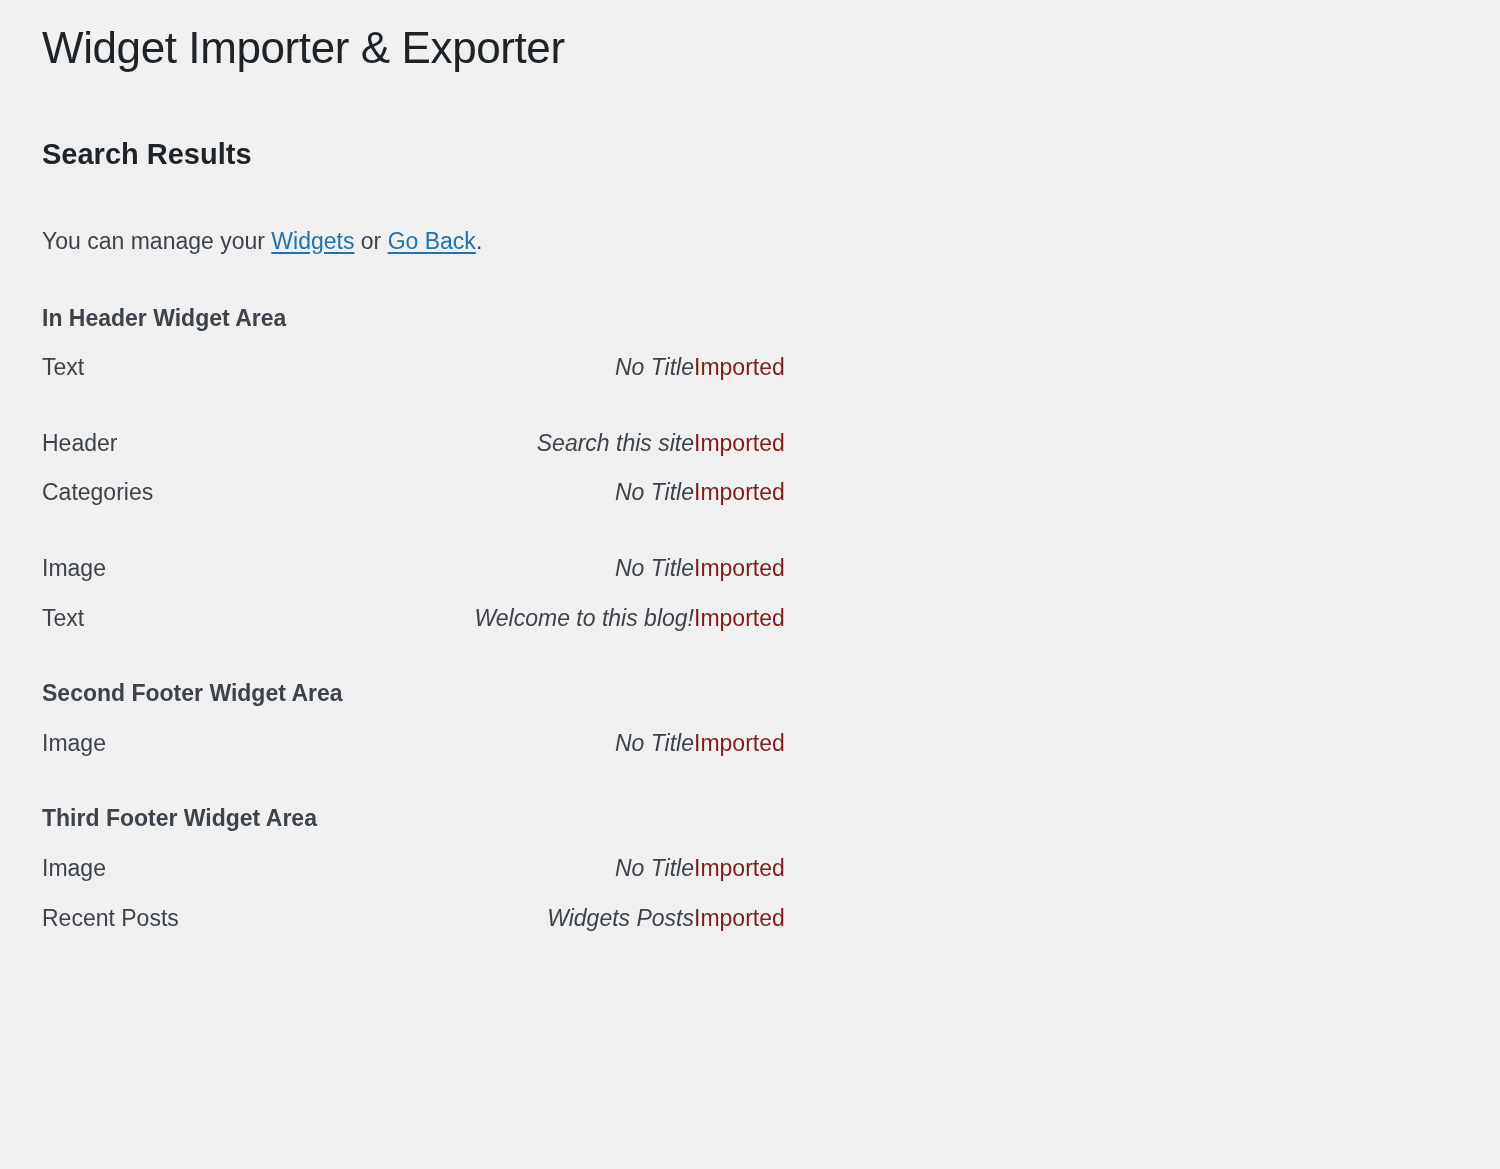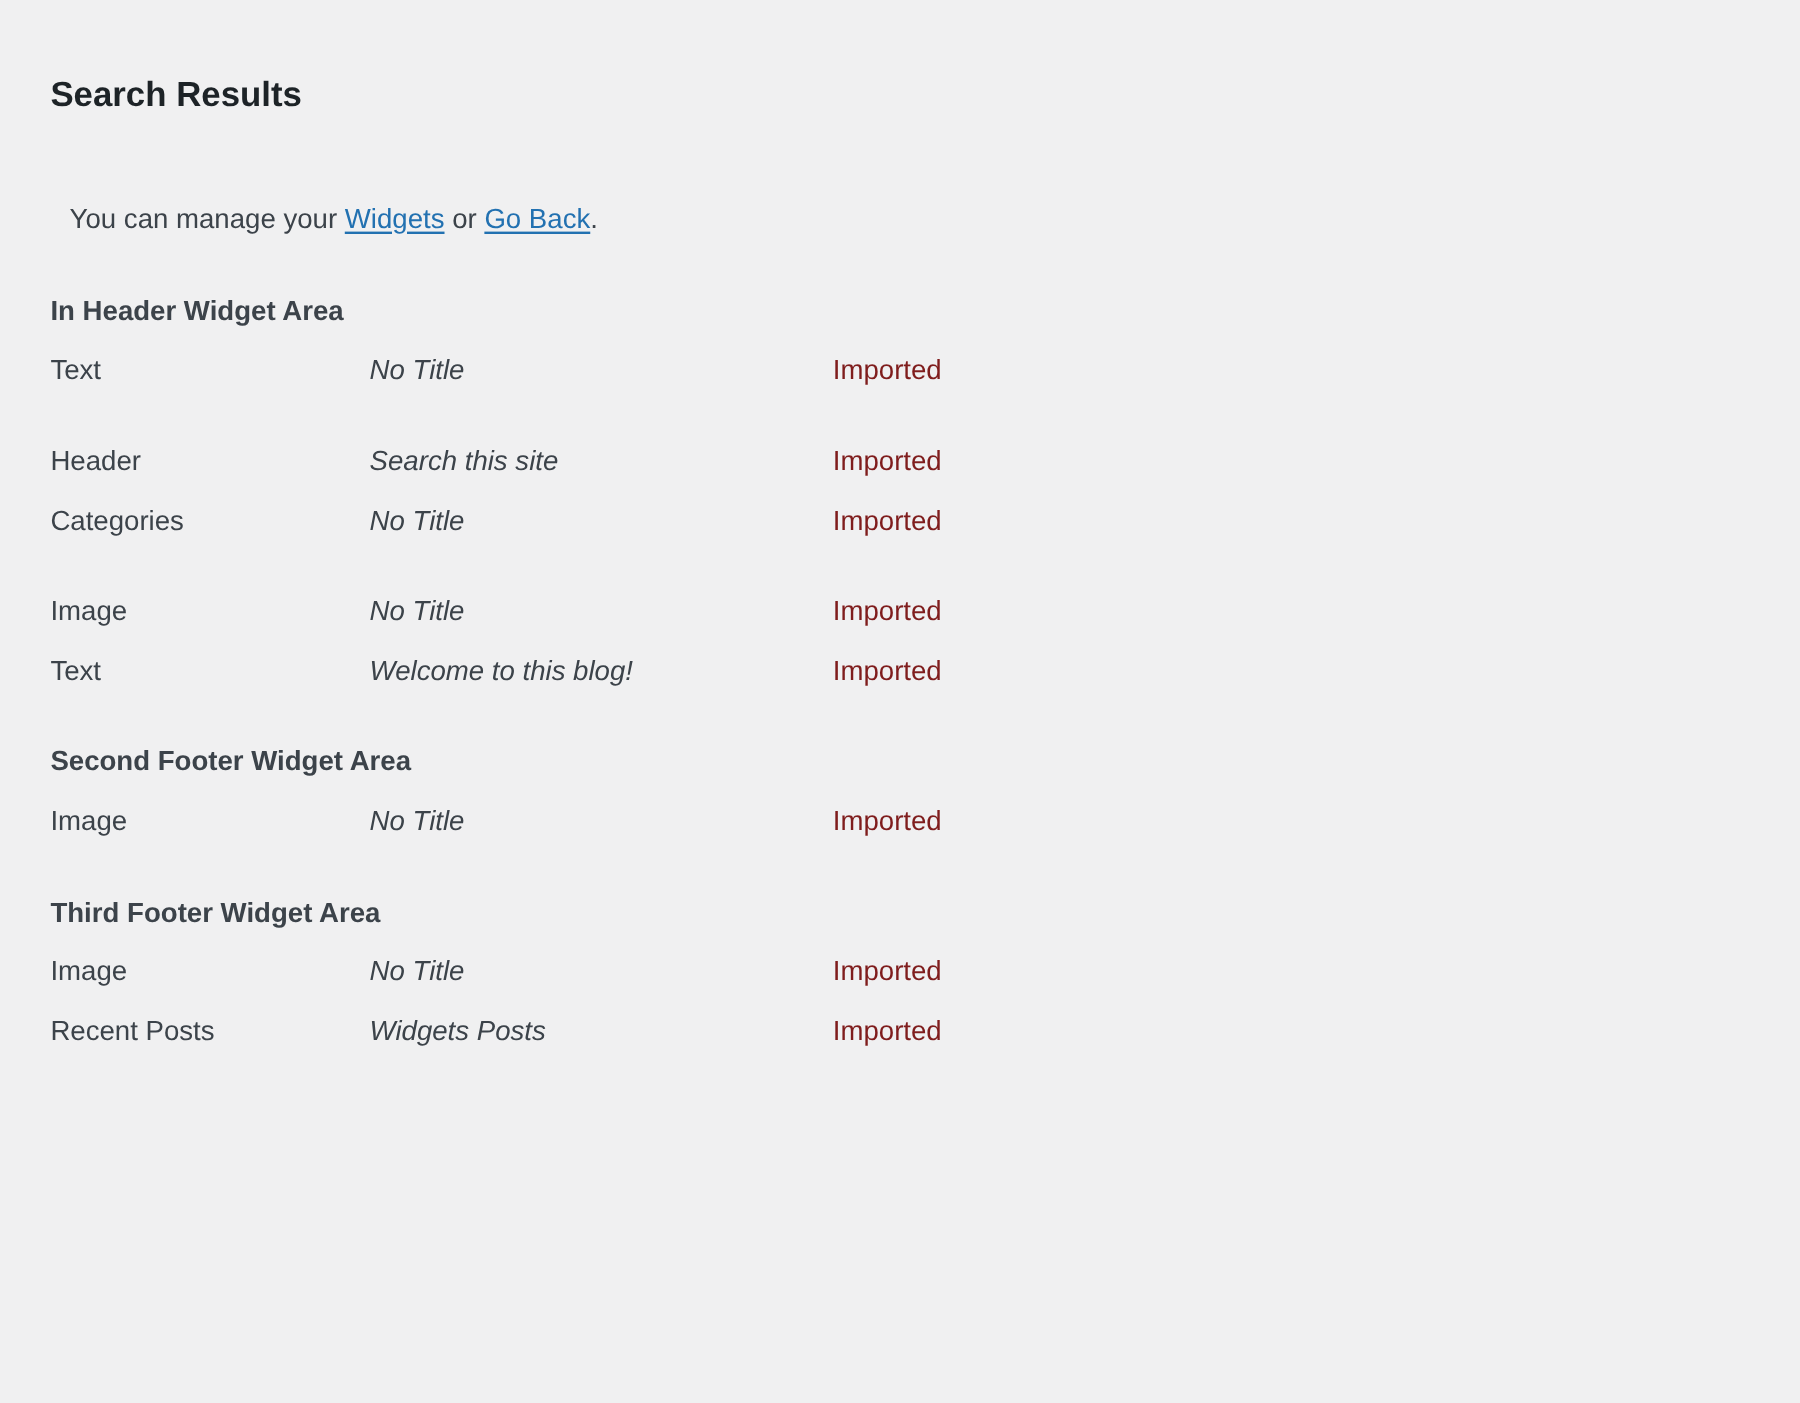--- a/index.html
+++ b/index.html
@@ -36,21 +36,21 @@
     color: #1d2327;
     margin: 0;
     padding-top: 62px;
     line-height: 1.2;
   }
 
   .intro {
     font-size: 23px;
     font-weight: 400;
     color: #3c434a;
-    margin: 16px;
+    margin: 0;
     padding-top: 54px;
     line-height: 1.35;
   }
 
   .intro a {
     color: #2271b1;
     text-decoration: underline;
     text-underline-offset: 3px;
   }
 
@@ -89,34 +89,36 @@
     color: #3c434a;
   }
 
   .col-title {
     width: 386px;
     flex: 0 0 386px;
     font-size: 23px;
     font-weight: 400;
     font-style: italic;
     color: #3c434a;
+    text-align: right;
   }
 
   .col-status {
     font-size: 23px;
     font-weight: 400;
     color: #7f1d1d;
     white-space: nowrap;
   }
 </style>
 </head>
 <body>
 
 <div class="wrap">
 
+  <h1 class="page-title">Widget Importer &amp; Exporter</h1>
 
   <h2 class="section-title">Search Results</h2>
 
   <p class="intro"><span>You can manage your </span><a href="#">Widgets</a><span> or </span><a href="#">Go Back</a><span>.</span></p>
 
   <div class="results" id="results-root">
       <div class="area-block">
         <div class="area-heading">In Header Widget Area</div>
         <div class="widget-row">
           <span class="col-name">Text</span>

